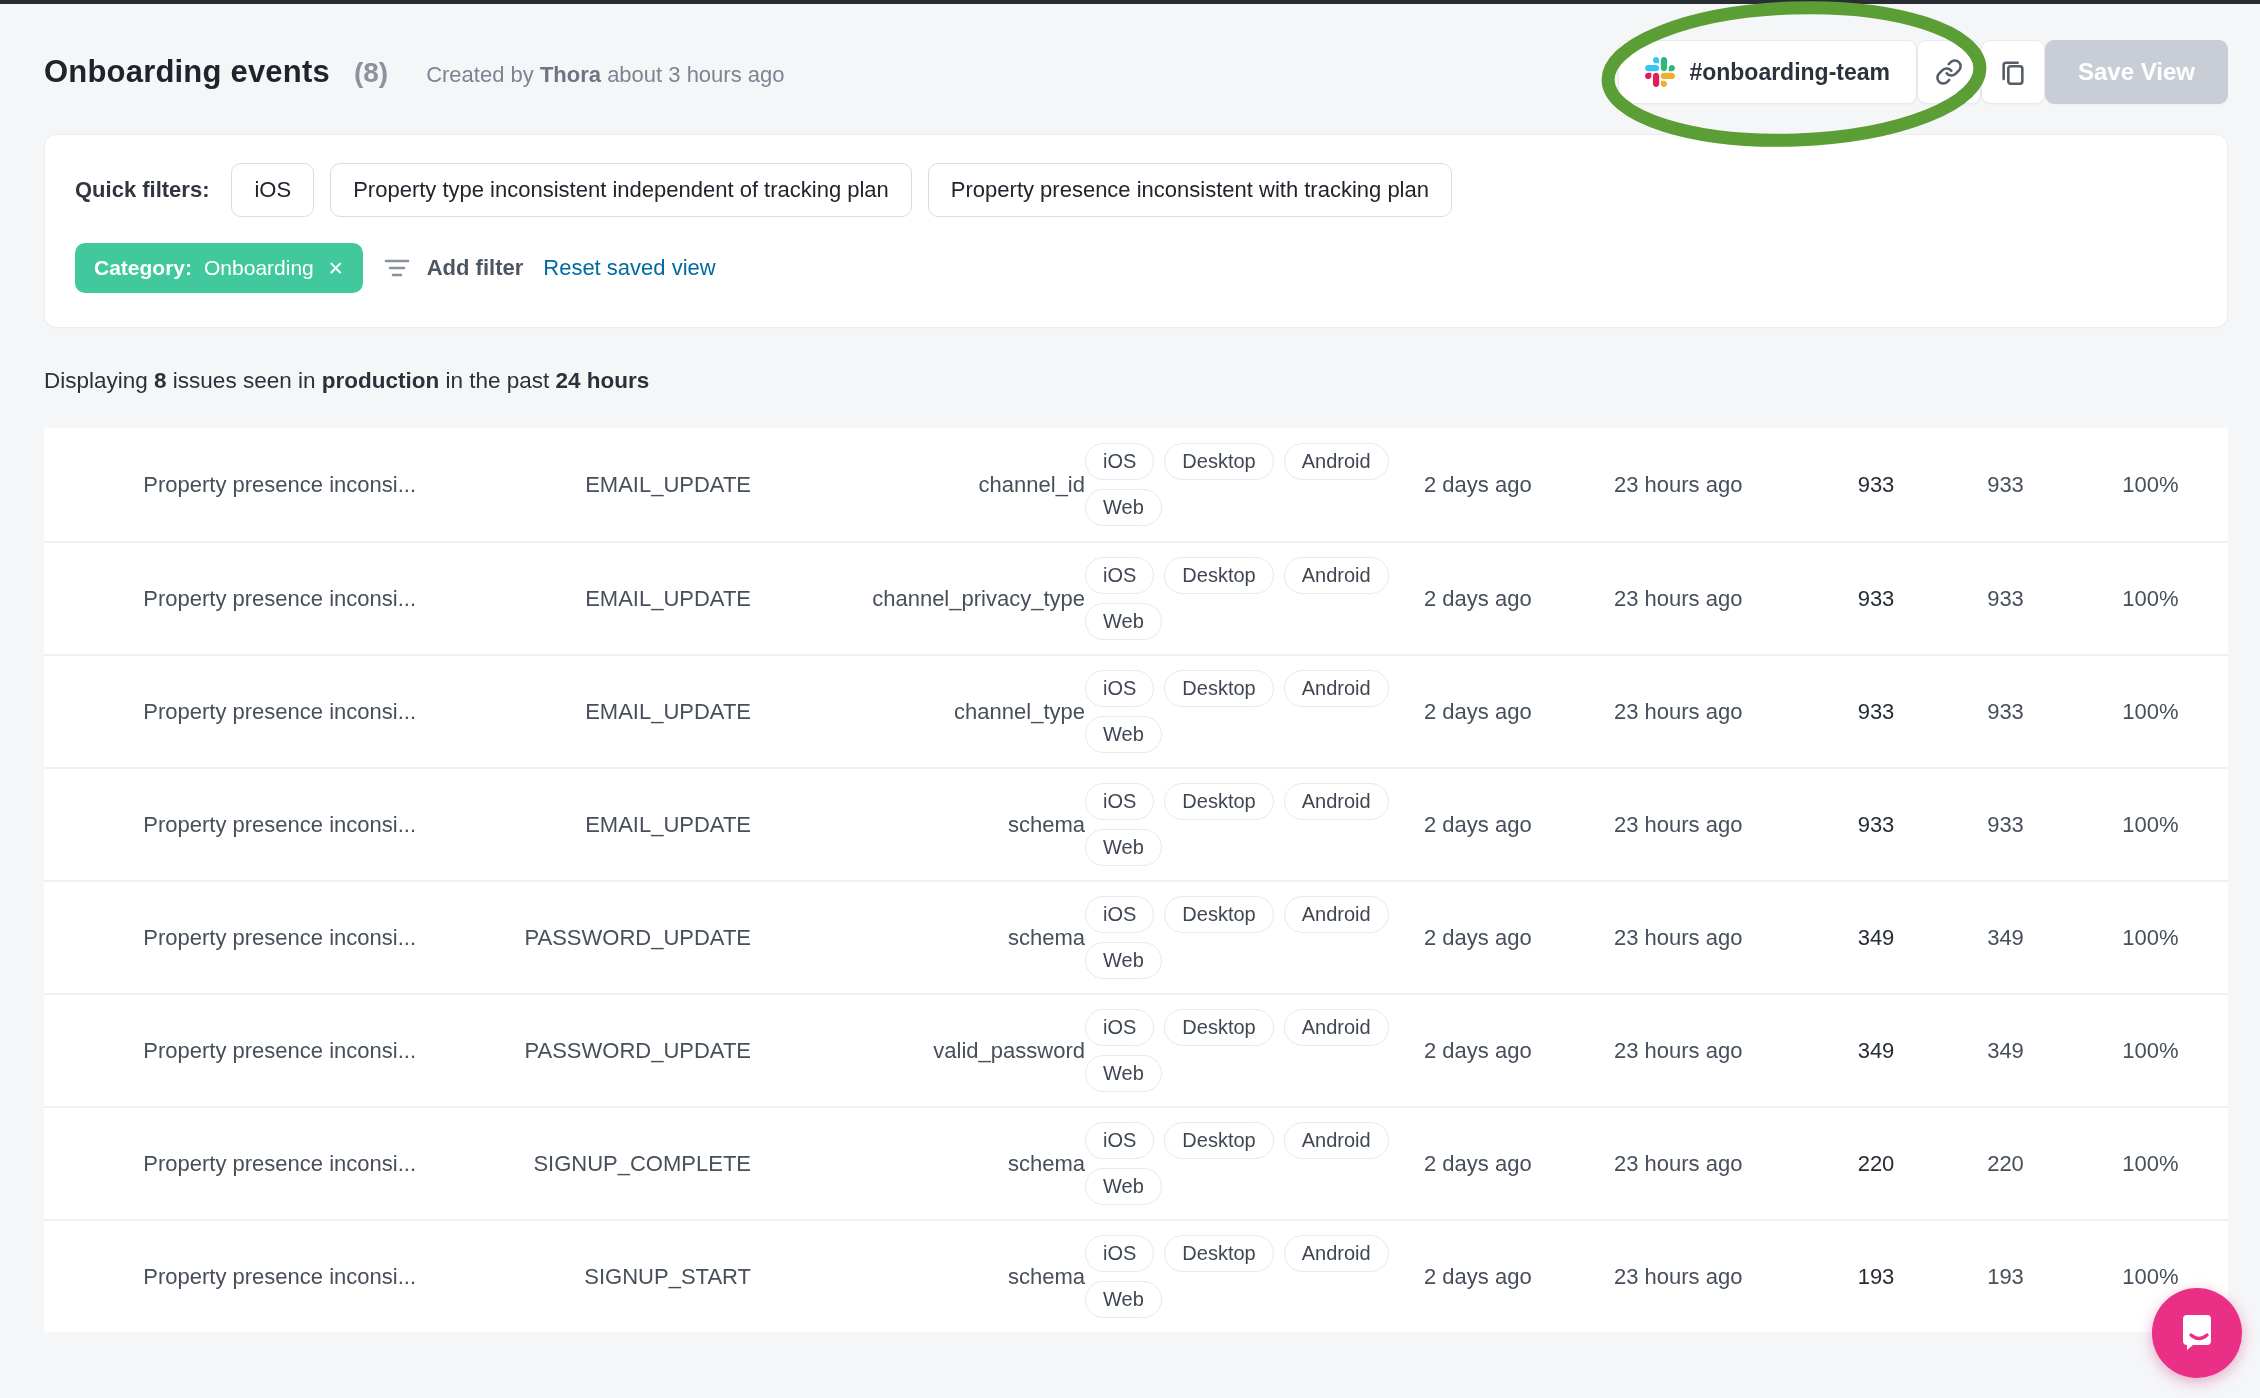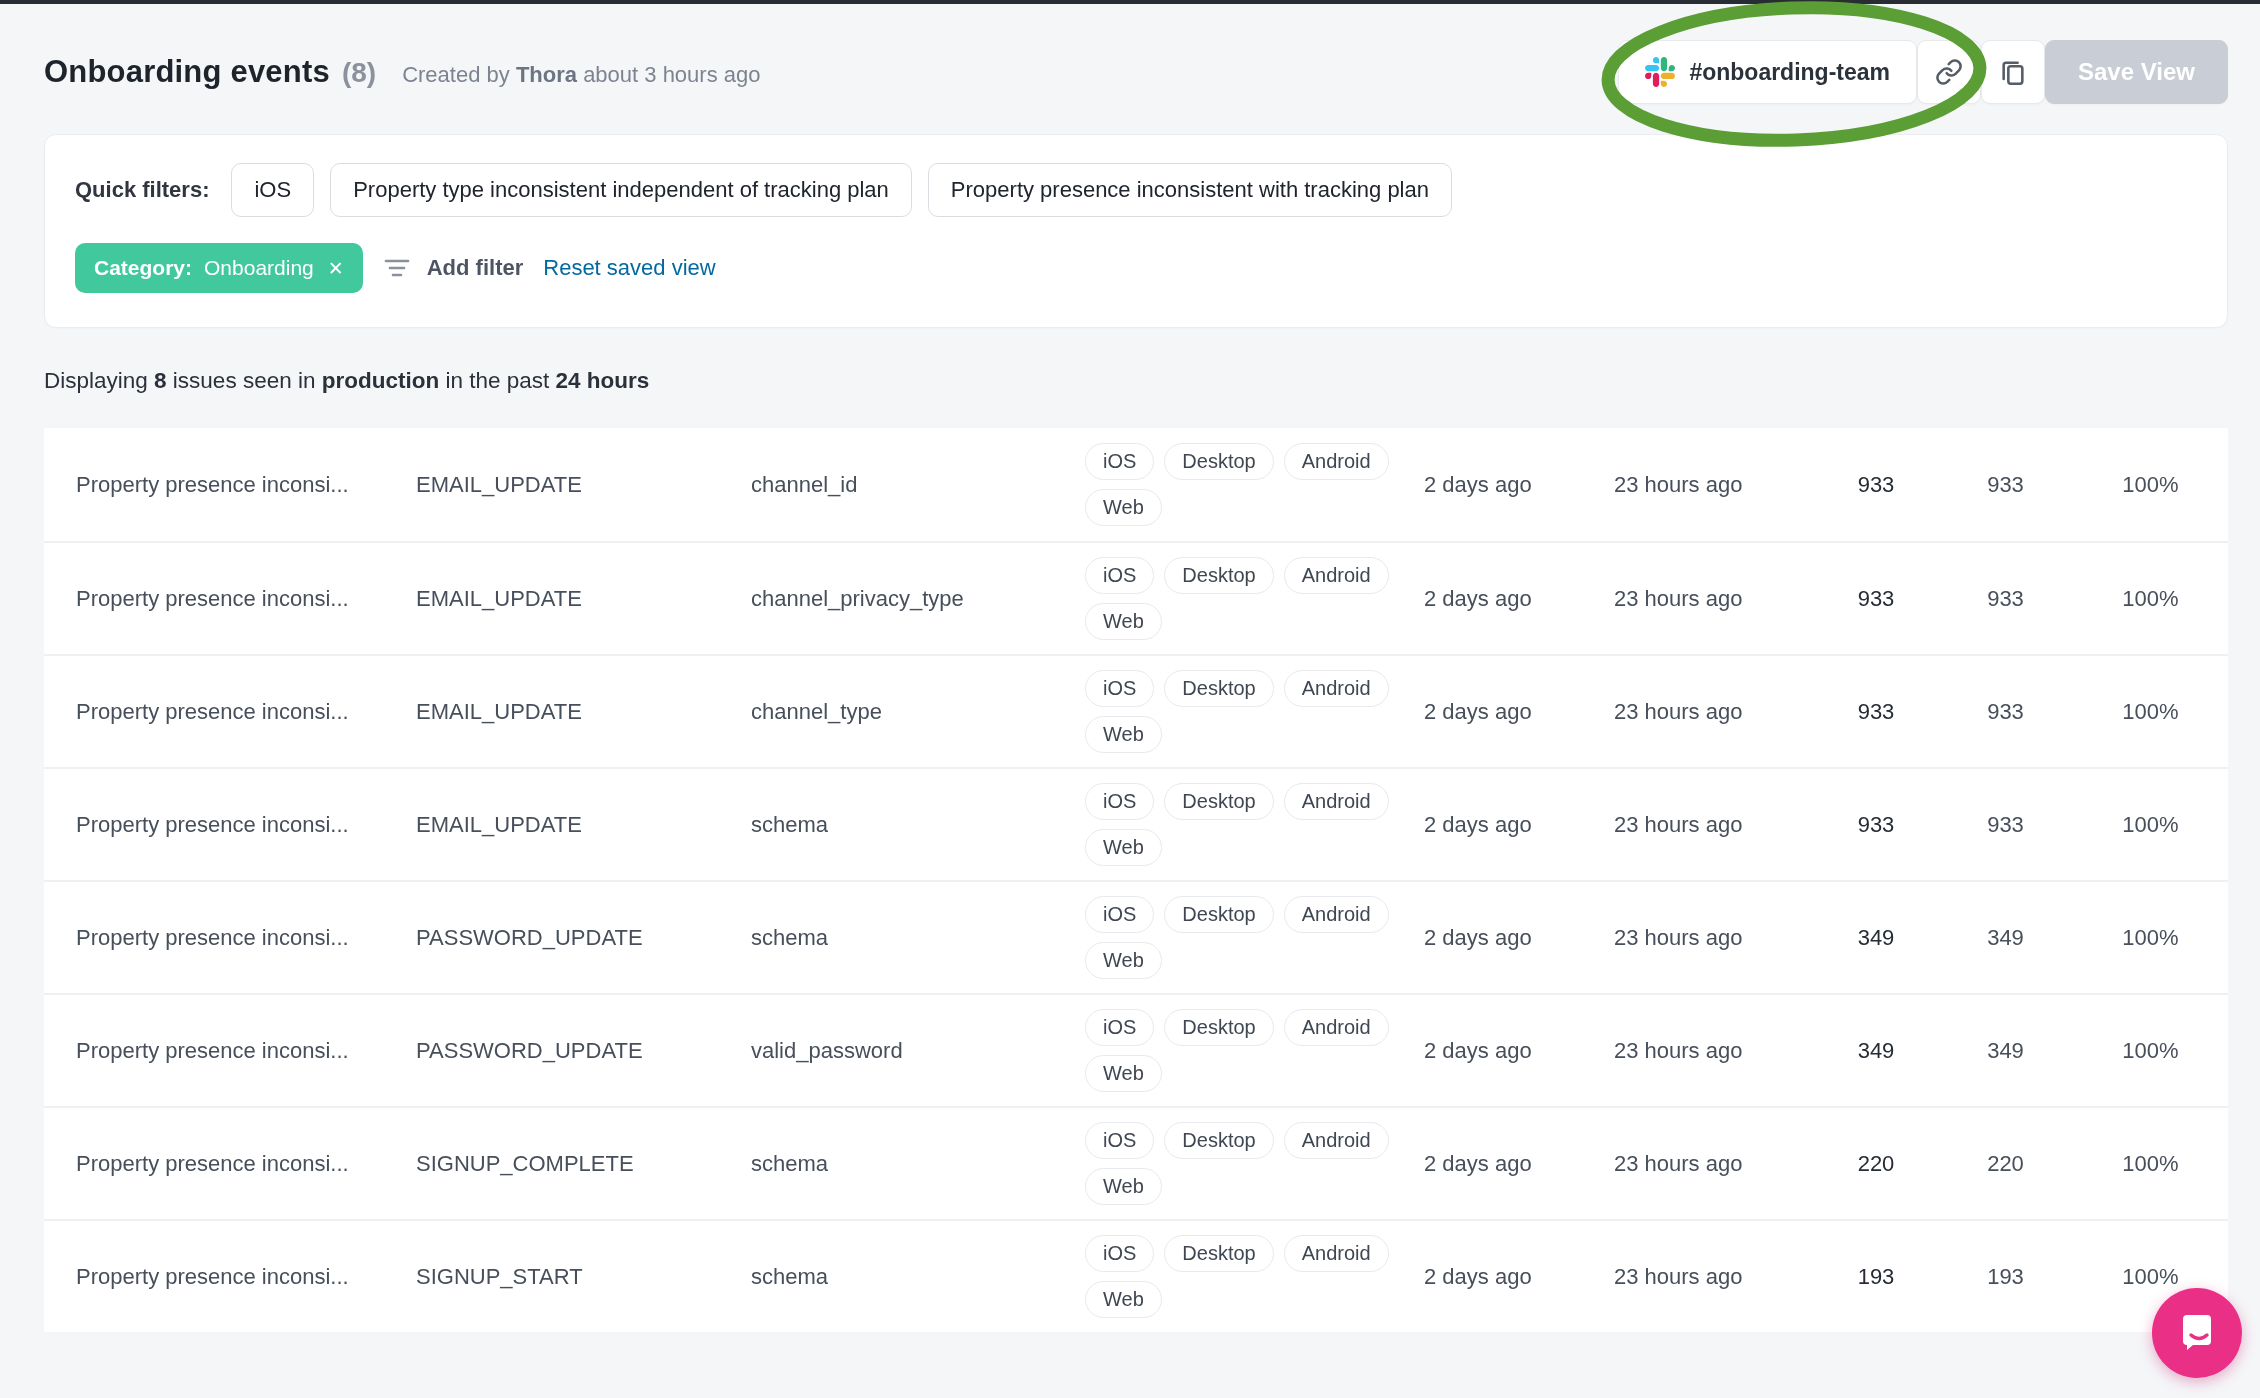--- a/index.html
+++ b/index.html
@@ -11,21 +11,21 @@
     overflow: hidden;
     position: relative;
   }
   .top-strip { height: 4px; background: #282c33; width: 100%; }
 
   
   .page-header {
     display: flex; align-items: center; justify-content: space-between;
     padding: 36px 32px 30px 44px;
   }
-  .title-block { display: flex; align-items: baseline; gap: 12px; justify-content: flex-end; }
+  .title-block { display: flex; align-items: baseline; gap: 24px; justify-content: flex-end; }
   .page-title { font-size: 31px; font-weight: 700; color: #1e242c; letter-spacing: .2px; }
   .issue-count { font-size: 28px; font-weight: 700; color: #8b929d; }
   .created-by { font-size: 22px; color: #7c8492; margin-left: 14px; }
   .created-by b { font-weight: 700; color: #6d7583; }
 
   .header-actions { display: flex; align-items: center; position: relative; padding-right: 0; }
   .btn {
     display: inline-flex; align-items: center; justify-content: center; gap: 14px;
     background: #ffffff; border: 1px solid #e7e9ec; border-radius: 9px;
     height: 64px; font-size: 23px; color: #2c323b; cursor: pointer;
@@ -92,21 +92,21 @@
     background: #e8eaee; border-radius: 20px; padding: 9px 18px;
     font-weight: 700; color: #22272f; cursor: pointer;
     justify-self: start;
   }
   .sort-arrow { color: #6f7886; font-weight: 400; font-size: 22px; }
   .trow {
     height: 113px; background: #ffffff; border-top: 2px solid #eef0f3;
     font-size: 22px; color: #474f5b; cursor: pointer;
   }
   .trow:first-child { border-top: none; }
-  .cell-issue, .cell-event, .cell-prop { white-space: nowrap; overflow: hidden; }
+  .cell-issue, .cell-event, .cell-prop { white-space: nowrap; overflow: hidden; text-align: right; }
   .cell-first { padding-left: 18px; }
   .num { text-align: center; padding-right: 10px; }
   .cell-evol { color: #262c35; font-weight: 500; }
   .sources { display: flex; flex-direction: column; gap: 9px; }
   .src-line { display: flex; gap: 10px; }
   .pill {
     display: inline-flex; align-items: center;
     border: 1.5px solid #e7e9ec; border-radius: 999px; background: #fff;
     padding: 6px 17px; font-size: 20px; color: #3f4752; white-space: nowrap;
   }

